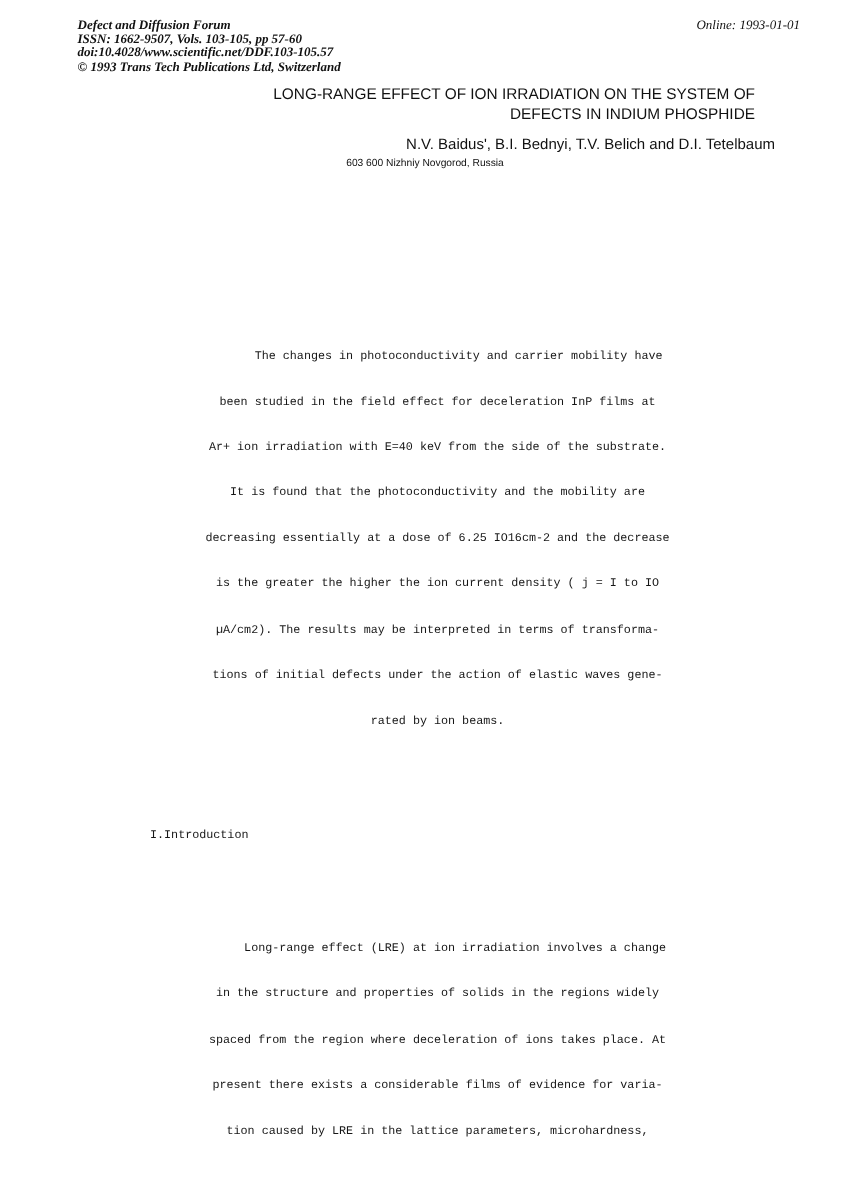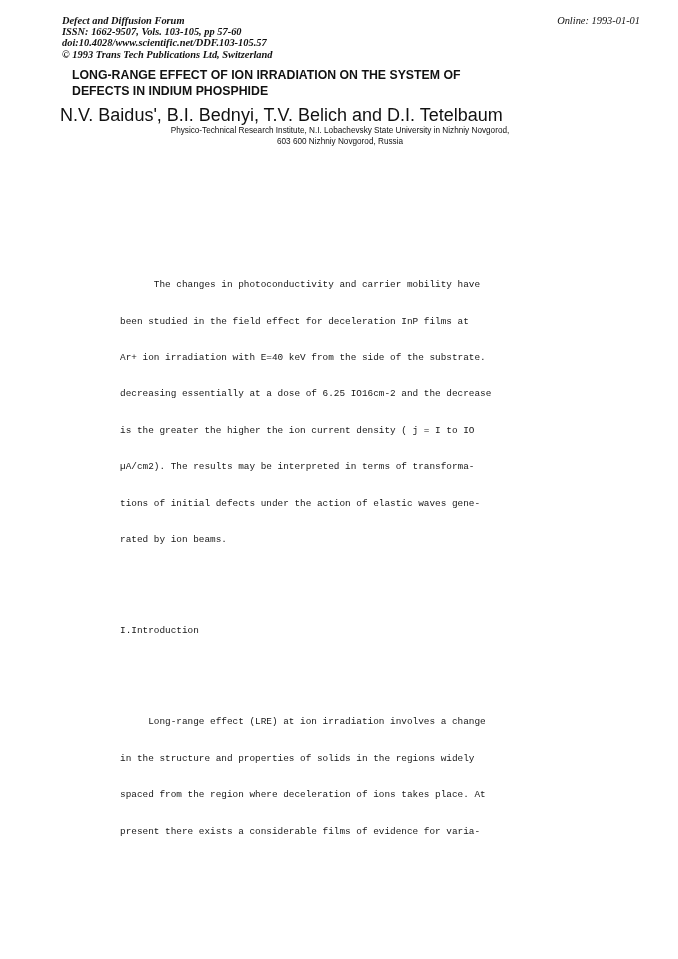--- a/index.html
+++ b/index.html
@@ -1,24 +1,24 @@
 <!DOCTYPE html>
 <html><head>
   <meta charset="utf-8">
   <style>
     html, body { margin: 0; padding: 0; background: #ffffff; }
     body { width: 678px; height: 959px; position: relative; overflow: hidden; color: #111; }
     .hdr { position: absolute; font-family: "Liberation Serif", serif; font-style: italic; font-size: 10.4px; line-height: 11.2px; color: #111; }
     .hdr-left { left: 62px; top: 15px; font-weight: bold; }
     .hdr-right { right: 38px; top: 15px; }
-    .title { position: absolute; left: 72px; width: 560px; top: 67px; text-align: left; font-family: "Liberation Sans", sans-serif; font-weight: bold; font-size: 12.3px; line-height: 16px; }
-    .authors { position: absolute; left: 60px; width: 560px; top: 108px; text-align: left; font-family: "Liberation Sans", sans-serif; font-size: 18px; line-height: 15px; }
+    .title { position: absolute; left: 44px; width: 560px; top: 67px; text-align: right; font-family: "Liberation Sans", sans-serif; font-weight: normal; font-size: 12.3px; line-height: 16px; }
+    .authors { position: absolute; left: 60px; width: 560px; top: 108px; text-align: right; font-family: "Liberation Sans", sans-serif; font-size: 12px; line-height: 15px; }
     .affil { position: absolute; left: 60px; width: 560px; top: 125px; text-align: center; font-family: "Liberation Sans", sans-serif; font-size: 8.2px; line-height: 11px; }
     .body { position: absolute; left: 120px; top: 194px; width: 460px; font-family: "Liberation Mono", monospace; font-size: 9.4px; line-height: 12.15px; white-space: pre; color: #161616; }
-    .line { display: block; height: 12.15px; }
+    .line { display: block; height: 12.15px; text-align: center; }
     .gap { display: block; height: 12.15px; }
     .gap-half { display: block; height: 6px; }
     .heading { display: block; }
   </style>
 </head>
 <body>
 
 <div class="hdr hdr-left">
   <div>Defect and Diffusion Forum</div>
   <div>ISSN: 1662-9507, Vols. 103-105, pp 57-60</div>
@@ -28,44 +28,45 @@
 <div class="hdr hdr-right">Online: 1993-01-01</div>
 
 <div class="title">
   <div>LONG-RANGE EFFECT OF ION IRRADIATION ON THE SYSTEM OF</div>
   <div>DEFECTS IN INDIUM PHOSPHIDE</div>
 </div>
 
 <div class="authors">N.V. Baidus', B.I. Bednyi, T.V. Belich and D.I. Tetelbaum</div>
 
 <div class="affil">
-  <div>Physico-Technical Research Institute, N.I. Lobachevsky State University in Nizhniy Novgorod,</div>
   <div>603 600 Nizhniy Novgorod, Russia</div>
 </div>
 
 <div class="body">
   <span class="gap"></span>
   <div>
     <span class="line">      The changes in photoconductivity and carrier mobility have</span>
     <span class="line">been studied in the field effect for deceleration InP films at</span>
     <span class="line">Ar+ ion irradiation with E=40 keV from the side of the substrate.</span>
+    <span class="line">It is found that the photoconductivity and the mobility are</span>
     <span class="line">decreasing essentially at a dose of 6.25 IO16cm-2 and the decrease</span>
     <span class="line">is the greater the higher the ion current density ( j = I to IO</span>
     <span class="line">µA/cm2). The results may be interpreted in terms of transforma-</span>
     <span class="line">tions of initial defects under the action of elastic waves gene-</span>
     <span class="line">rated by ion beams.</span>
   </div>
   <span class="gap-half"></span>
   <span class="heading">I.Introduction</span>
   <span class="gap-half"></span>
   <div>
     <span class="line">     Long-range effect (LRE) at ion irradiation involves a change</span>
     <span class="line">in the structure and properties of solids in the regions widely</span>
     <span class="line">spaced from the region where deceleration of ions takes place. At</span>
     <span class="line">present there exists a considerable films of evidence for varia-</span>
+    <span class="line">tion caused by LRE in the lattice parameters, microhardness,</span>
     
     
     
     
     
     
     
     
     
     

